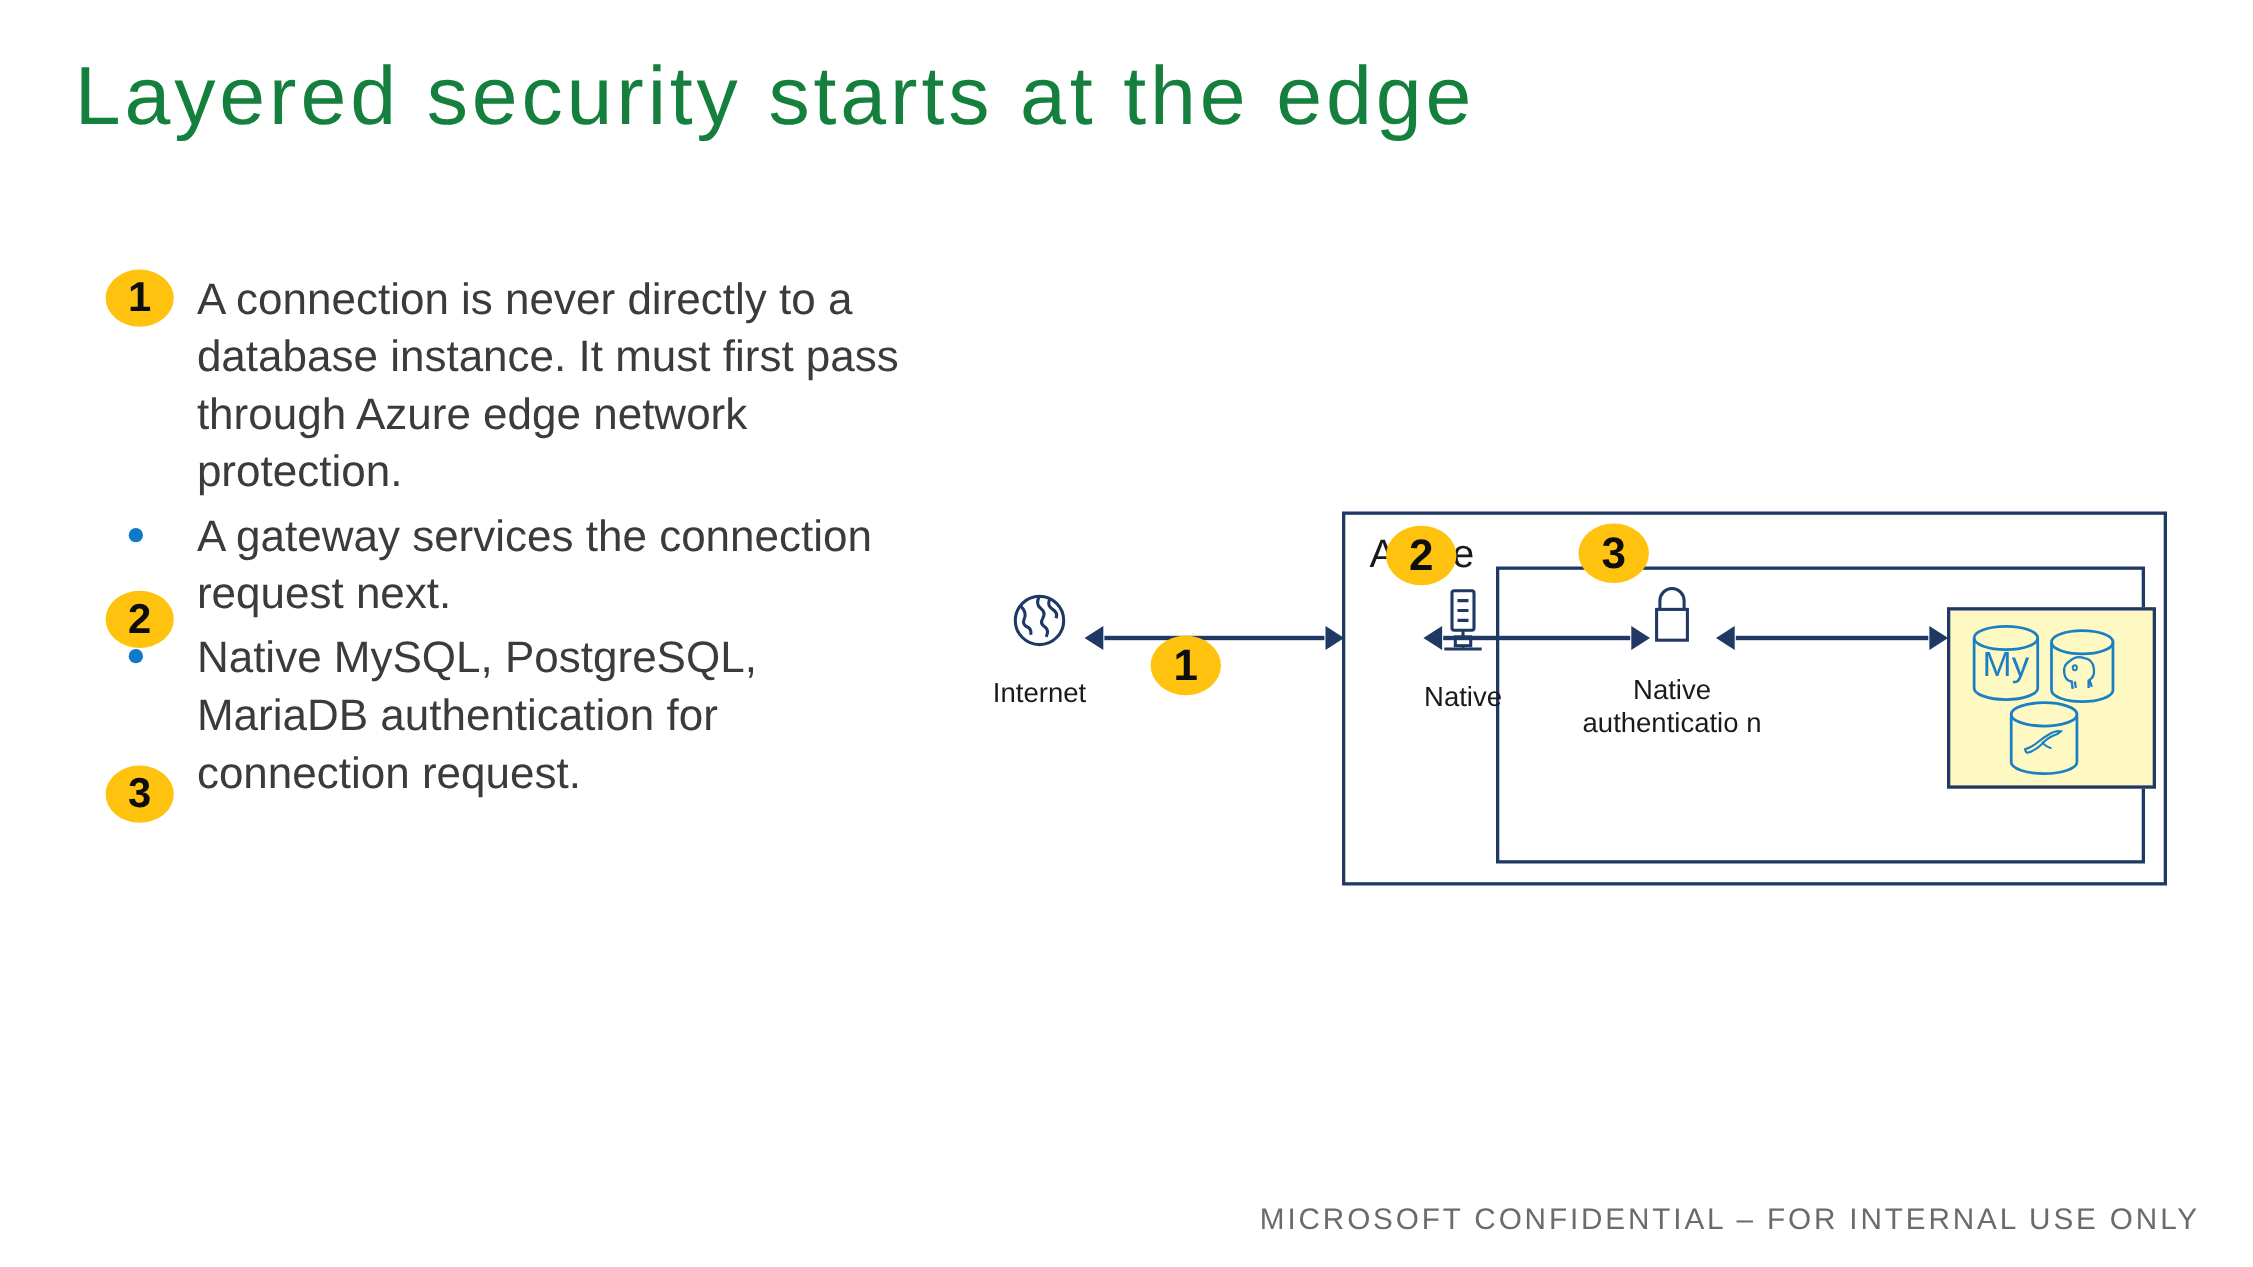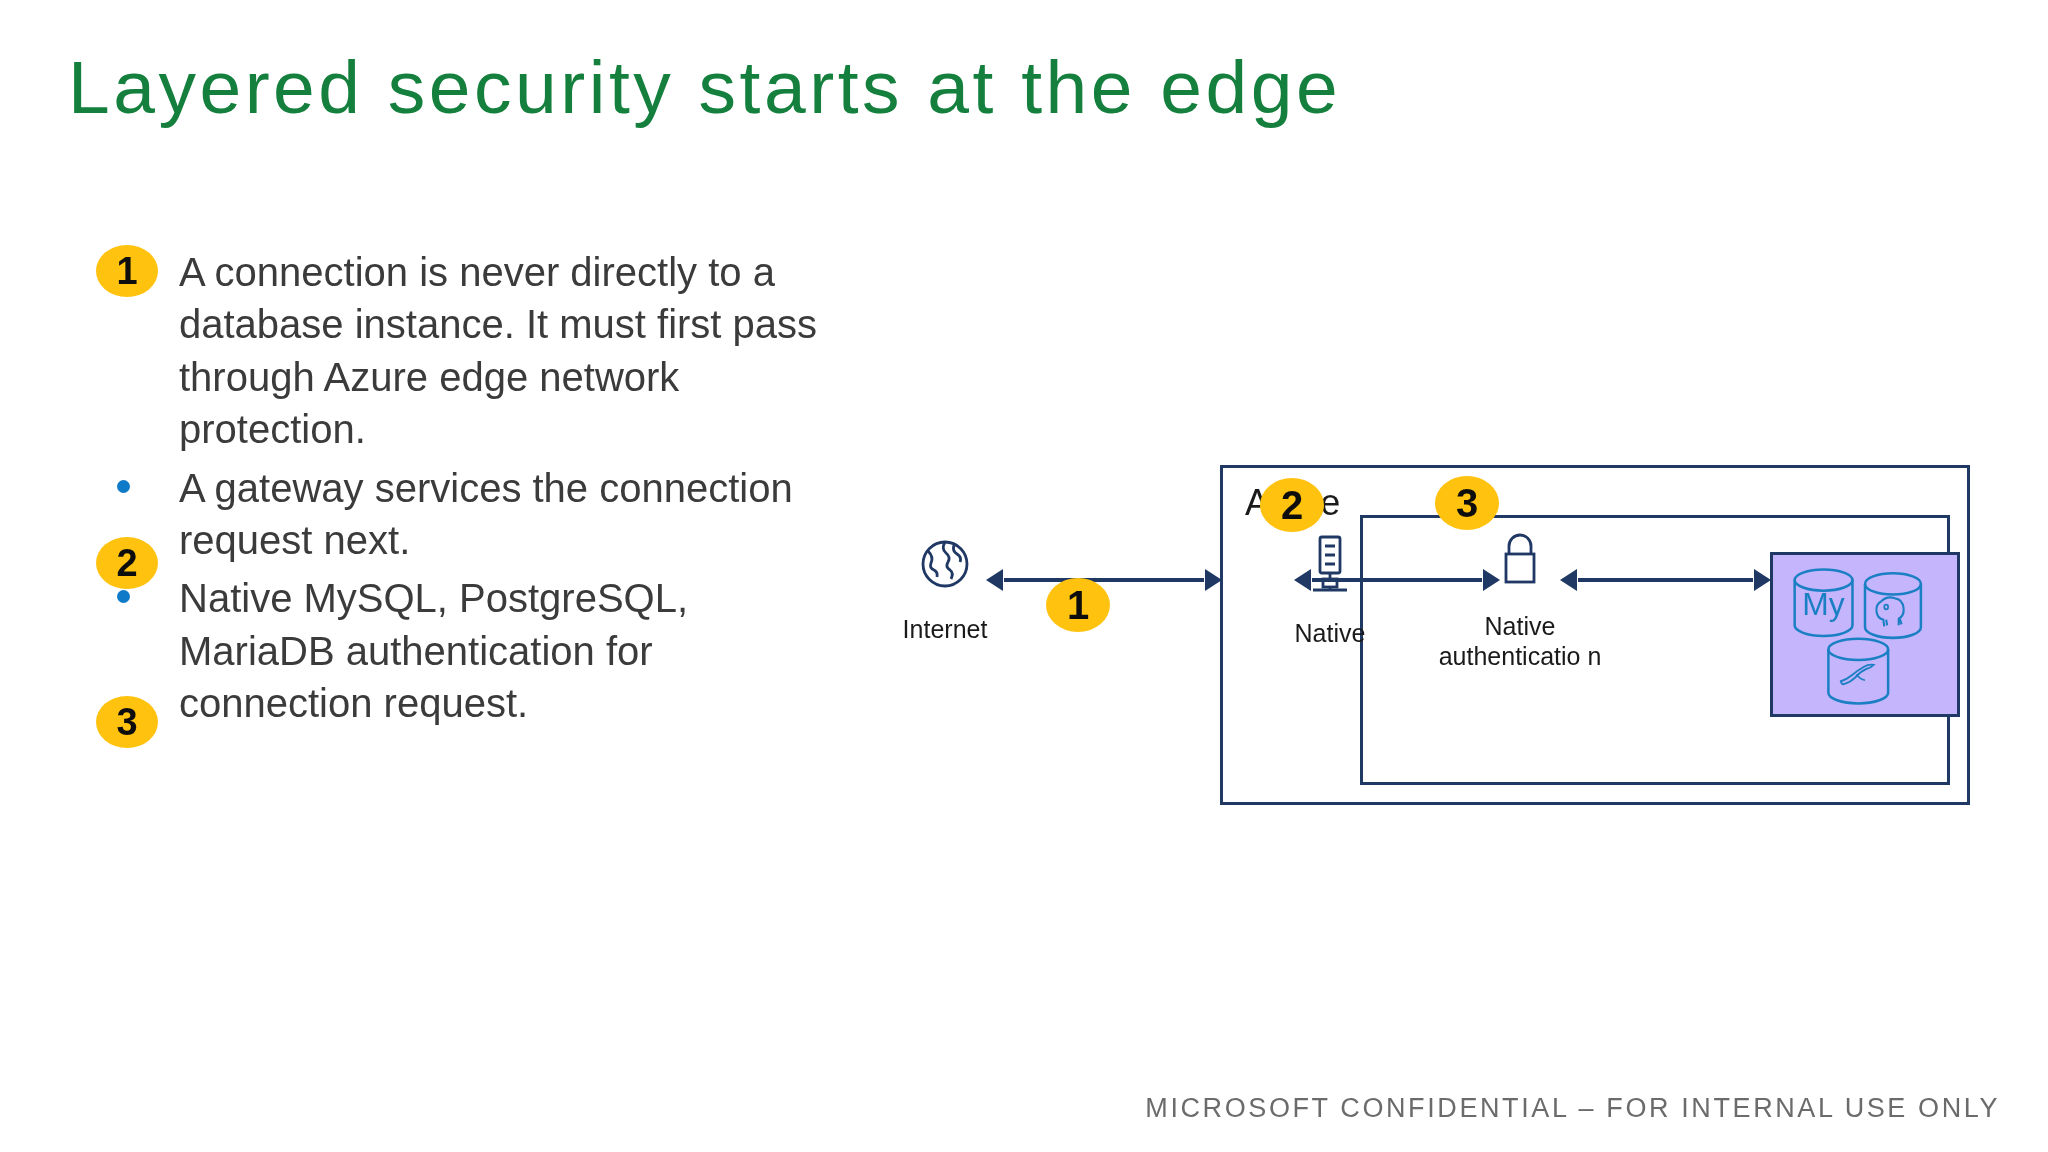--- a/index.html
+++ b/index.html
@@ -58,21 +58,21 @@
   .azure-label{
     position:absolute;left:285px;top:52px;
     font-size:36px;color:#1a1a1a;font-weight:400;letter-spacing:.3px;
   }
   .inner-box{
     position:absolute;left:400px;top:85px;width:590px;height:270px;
     border:3px solid #1F3864;background:#fff;box-sizing:border-box;
   }
   .db-box{
     position:absolute;left:810px;top:122px;width:190px;height:165px;
-    border:3px solid #1F3864;background:#c4b5fd;box-sizing:border-box;
+    border:3px solid #1F3864;background:#fef9c3;box-sizing:border-box;
   }
 
   
   .node{position:absolute;text-align:center;}
   .node .cap{
     font-size:25px;color:#1a1a1a;line-height:1.18;margin-top:18px;
     font-weight:400;
   }
   .n-internet{left:-110px;top:105px;width:190px;}
   .n-gateway{left:285px;top:105px;width:170px;}

